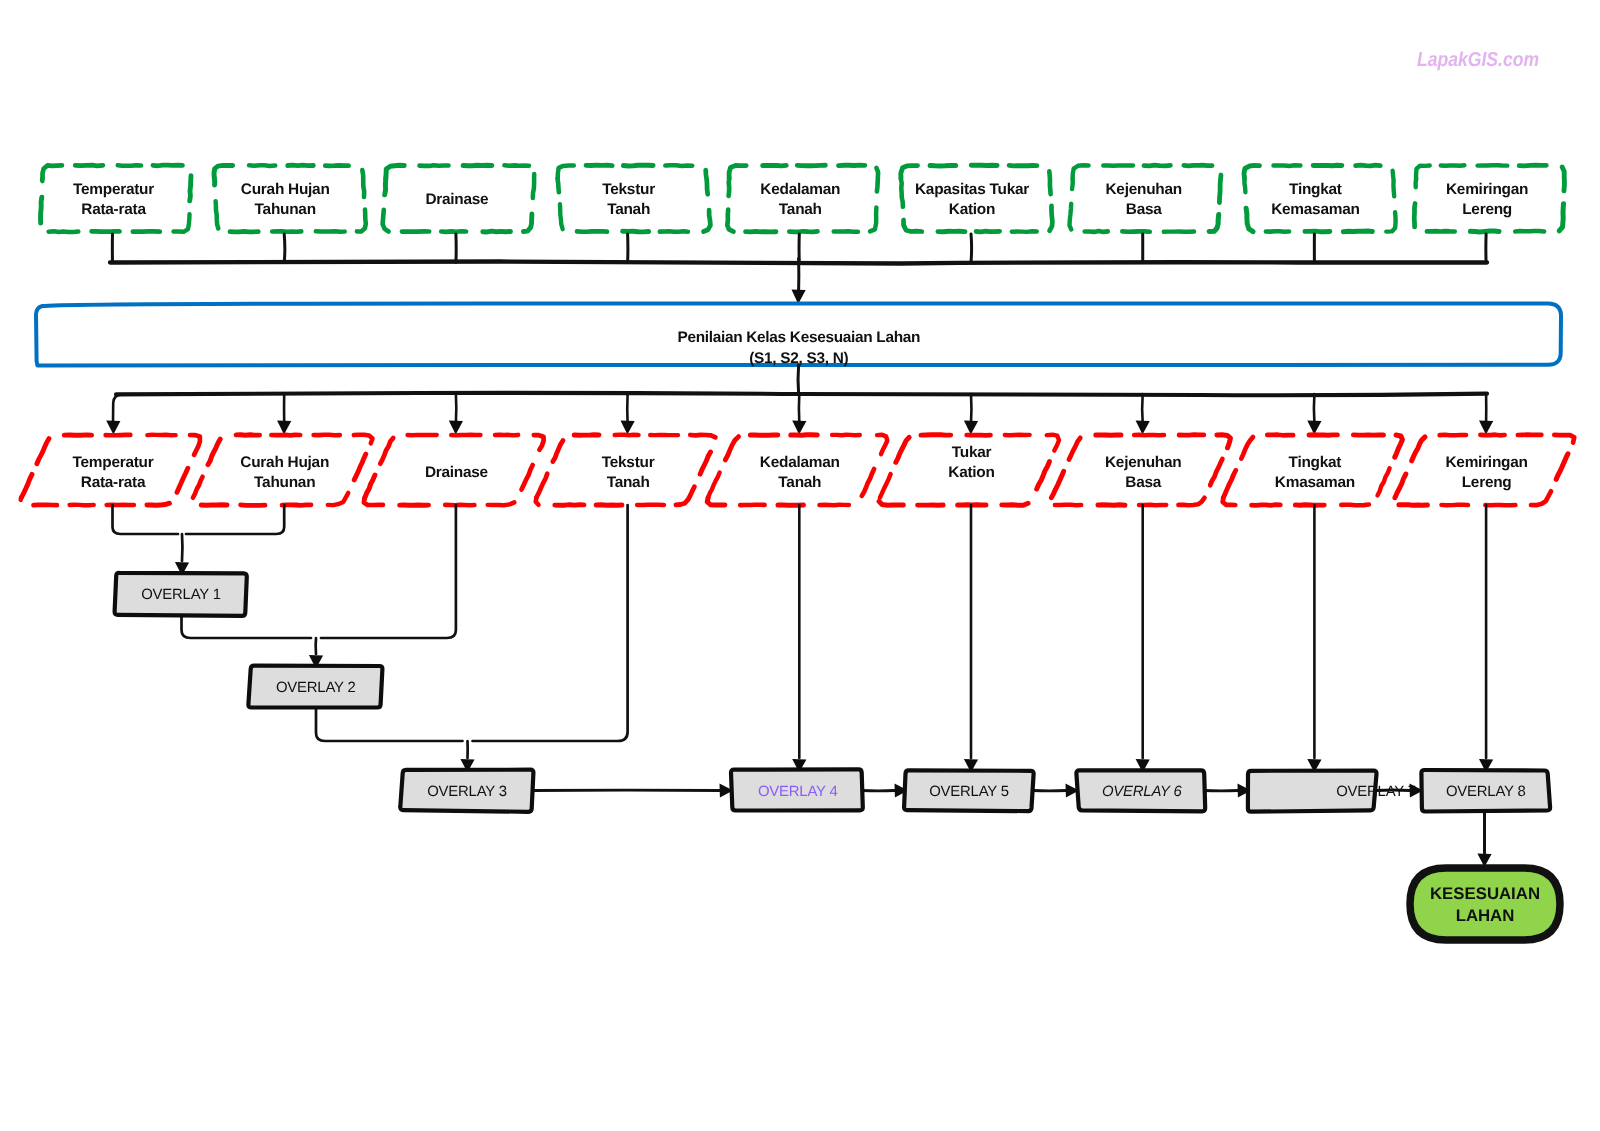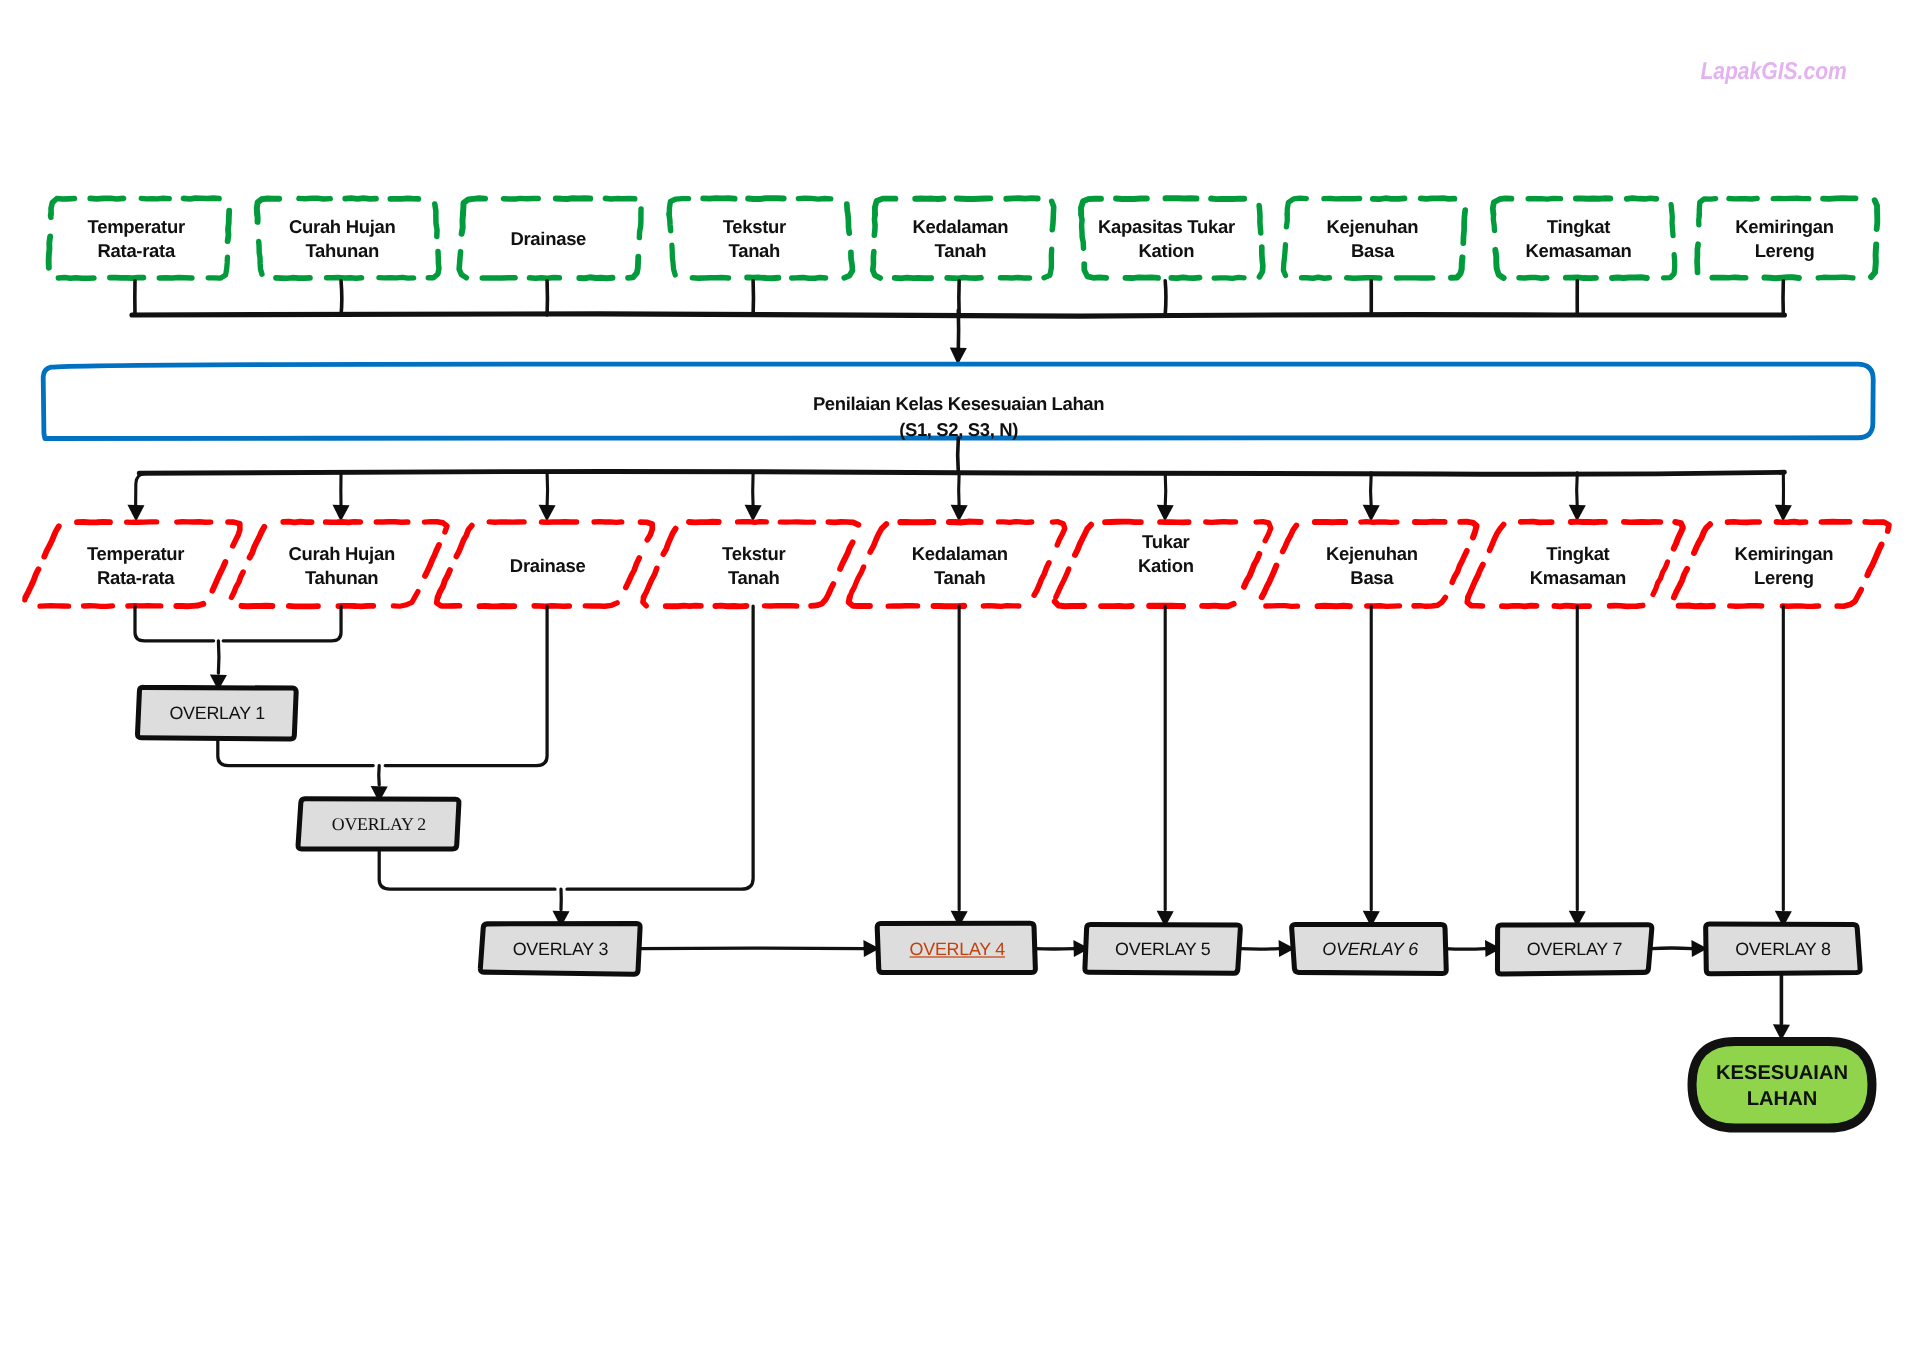--- a/index.html
+++ b/index.html
@@ -422,36 +422,36 @@
         <div>Tingkat</div>
         <div>Kmasaman</div>
       </div>
       <div class="lbl" style="font-size: 15.4px; line-height: 1.31; color: rgb(17, 17, 17); letter-spacing: -0.25px; left: 1286.6px; width: 400px; top: 452.826px;">
         <div>Kemiringan</div>
         <div>Lereng</div>
       </div>
       <div class="lbl" style="font-size: 14.9px; line-height: 1.4; color: rgb(17, 17, 17); letter-spacing: -0.2px; font-weight: normal; left: -19px; width: 400px; top: 585.07px;">
         <div>OVERLAY 1</div>
       </div>
-      <div class="lbl" style="font-size: 14.9px; line-height: 1.4; color: rgb(17, 17, 17); letter-spacing: -0.2px; font-weight: normal; left: 115.75px; width: 400px; top: 677.57px; font-family: Liberation Serif, serif;">
+      <div class="lbl" style="font-size: 14.9px; line-height: 1.4; color: rgb(17, 17, 17); letter-spacing: -0.2px; font-weight: normal; left: 115.75px; width: 400px; top: 677.57px;">
         <div>OVERLAY 2</div>
       </div>
       <div class="lbl" style="font-size: 14.9px; line-height: 1.4; color: rgb(17, 17, 17); letter-spacing: -0.2px; font-weight: normal; left: 267px; width: 400px; top: 781.57px;">
         <div>OVERLAY 3</div>
       </div>
-      <div class="lbl" style="font-size: 14.9px; line-height: 1.4; color: #c2410c; letter-spacing: -0.2px; font-weight: normal; left: 597.75px; width: 400px; top: 781.57px; text-decoration: underline;">
+      <div class="lbl" style="font-size: 14.9px; line-height: 1.4; color: #8b5cf6; letter-spacing: -0.2px; font-weight: normal; left: 597.75px; width: 400px; top: 781.57px;">
         <div>OVERLAY 4</div>
       </div>
       <div class="lbl" style="font-size: 14.9px; line-height: 1.4; color: rgb(17, 17, 17); letter-spacing: -0.2px; font-weight: normal; left: 769px; width: 400px; top: 781.57px;">
         <div>OVERLAY 5</div>
       </div>
       <div class="lbl" style="font-size: 14.9px; line-height: 1.4; color: rgb(17, 17, 17); letter-spacing: -0.2px; font-weight: normal; left: 941.75px; width: 400px; top: 781.57px; font-style: italic;">
         <div>OVERLAY 6</div>
       </div>
-      <div class="lbl" style="font-size: 14.9px; line-height: 1.4; color: rgb(17, 17, 17); letter-spacing: -0.2px; font-weight: normal; left: 1112px; width: 400px; top: 781.57px;">
+      <div class="lbl" style="font-size: 14.9px; line-height: 1.4; color: rgb(17, 17, 17); letter-spacing: -0.2px; font-weight: normal; left: 1176px; width: 400px; top: 781.57px;">
         <div>OVERLAY 7</div>
       </div>
       <div class="lbl" style="font-size: 14.9px; line-height: 1.4; color: rgb(17, 17, 17); letter-spacing: -0.2px; font-weight: normal; left: 1285.75px; width: 400px; top: 781.57px;">
         <div>OVERLAY 8</div>
       </div>
       <div class="lbl" style="font-size: 16.8px; line-height: 1.31; color: rgb(17, 17, 17); left: 1285px; width: 400px; top: 882.992px;">
         <div>KESESUAIAN</div>
         <div>LAHAN</div>
       </div>
     </div>

